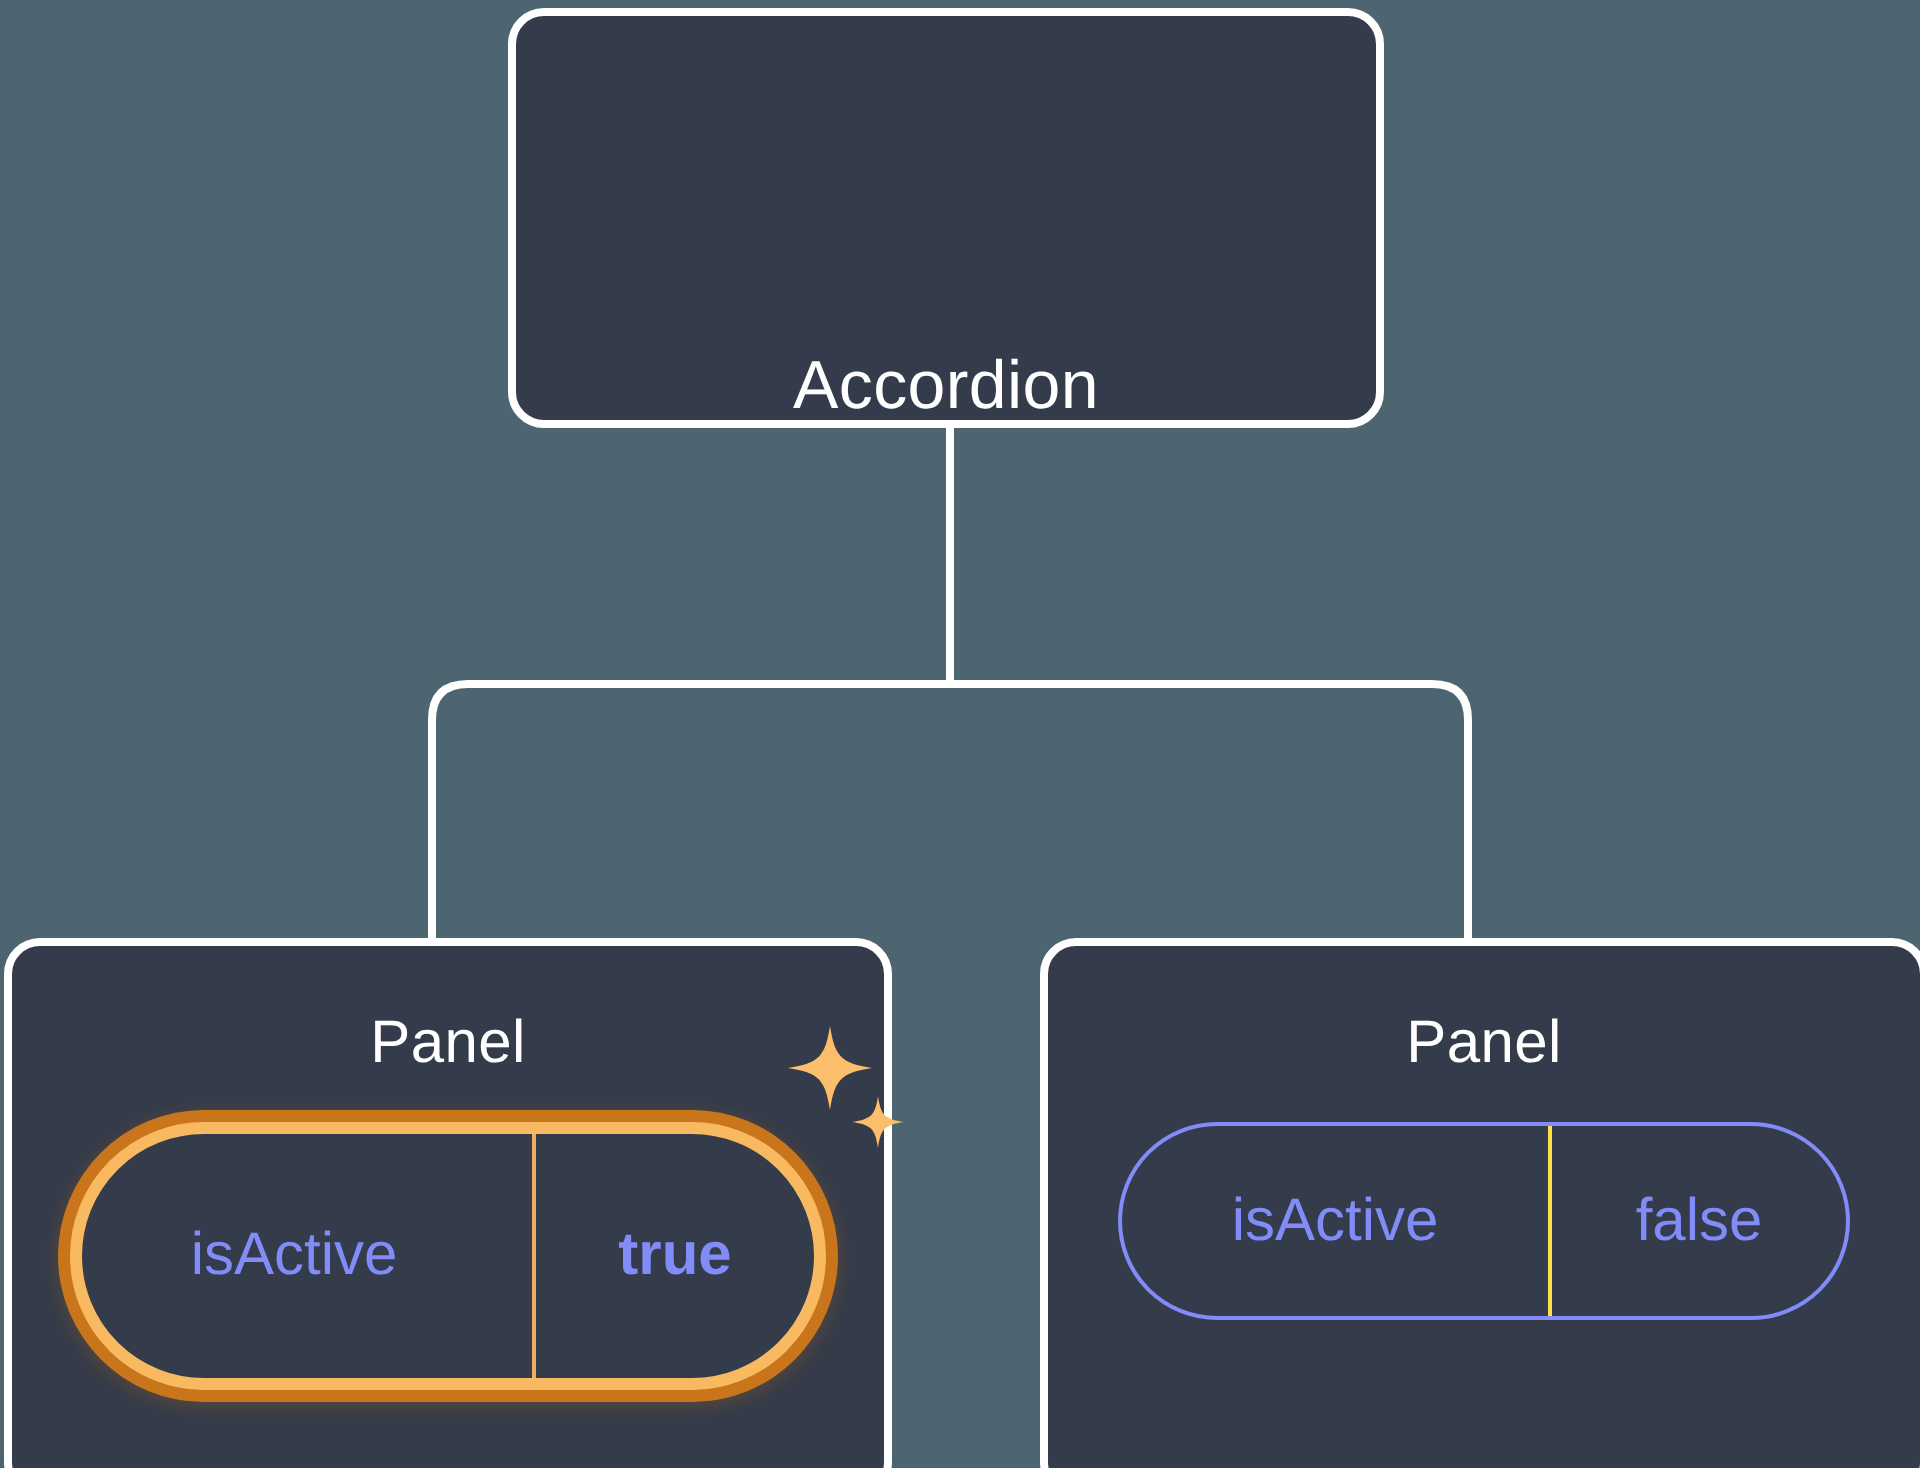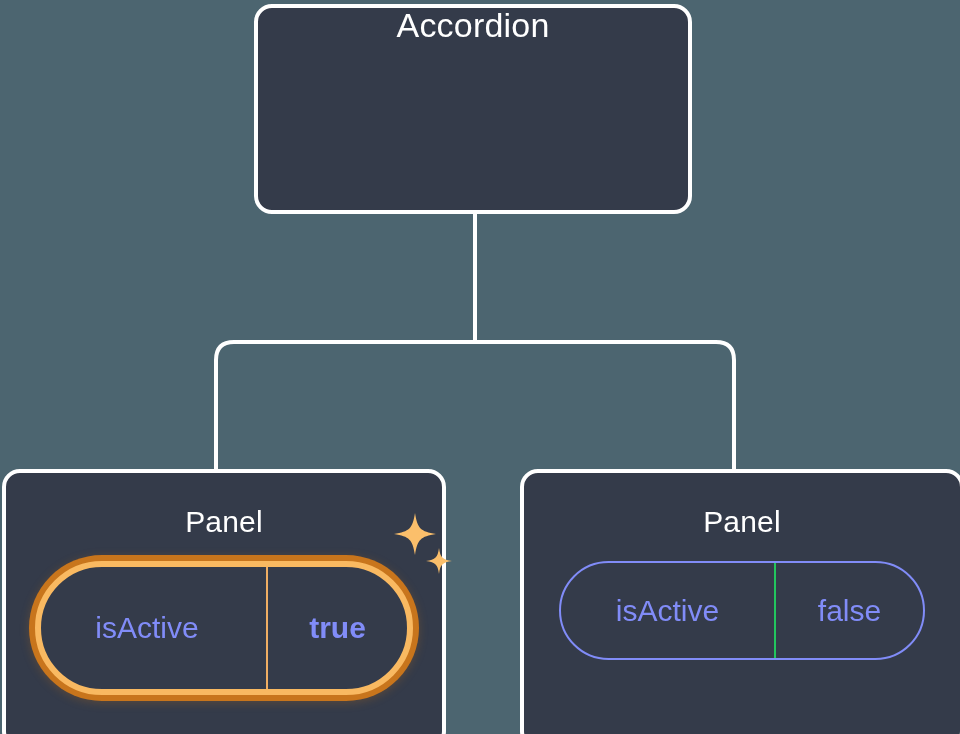--- a/index.html
+++ b/index.html
@@ -41,21 +41,21 @@
     display: flex;
     flex-direction: column;
     align-items: center;
   }
 
   .node-root {
     left: 254px;
     top: 4px;
     width: 438px;
     height: 210px;
-    justify-content: flex-start;
+    justify-content: flex-end;
   }
 
   .node-title {
     color: #ffffff;
     font-size: 34px;
     line-height: 1;
     letter-spacing: 0.2px;
     font-weight: 400;
     white-space: nowrap;
   }
@@ -119,21 +119,21 @@
   
   .pill-cool {
     width: 366px;
     height: 99px;
     border: 2px solid #818cf8;
   }
   .pill-cool .pill-cell { padding: 0 6px; }
   .pill-cool .cell-key   { flex: 0 0 213px; }
   .pill-cool .cell-value {
     flex: 1 1 auto;
-    border-left: 2px solid #22c55e;
+    border-left: 2px solid #fde047;
   }
 
   
   .sparkles {
     position: absolute;
     right: -44px;
     top: -50px;
     width: 70px;
     height: 76px;
     pointer-events: none;

